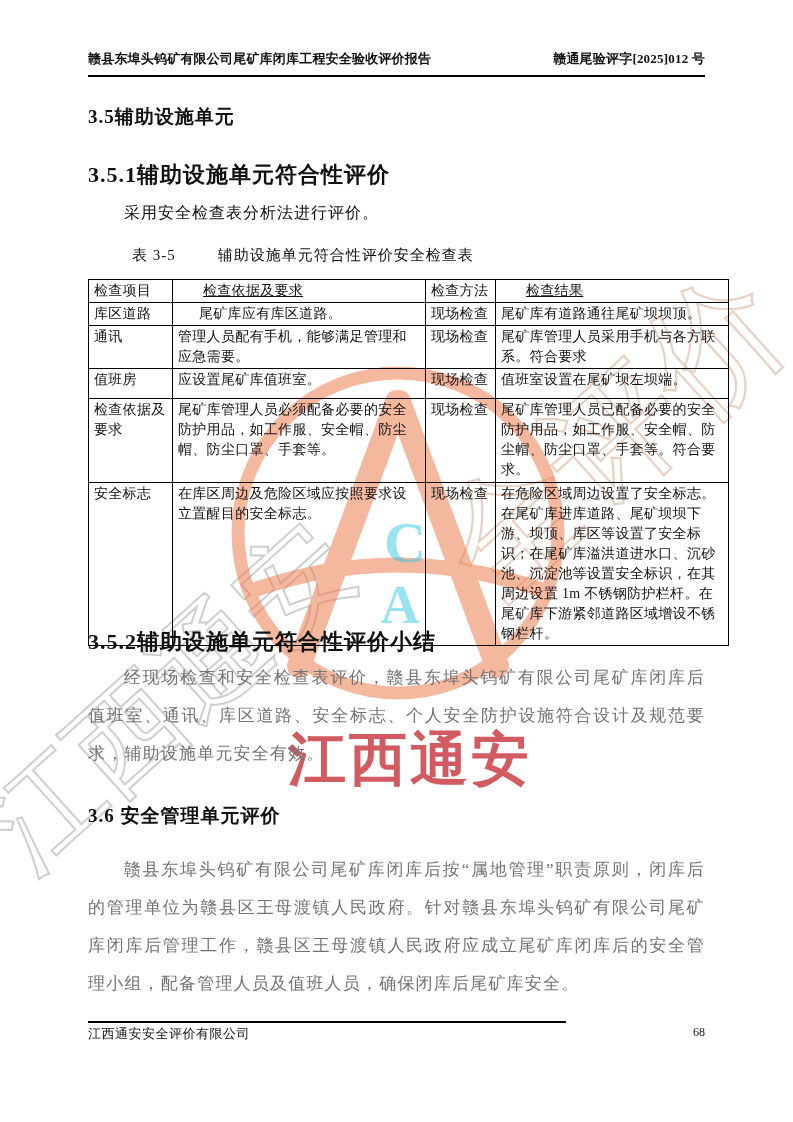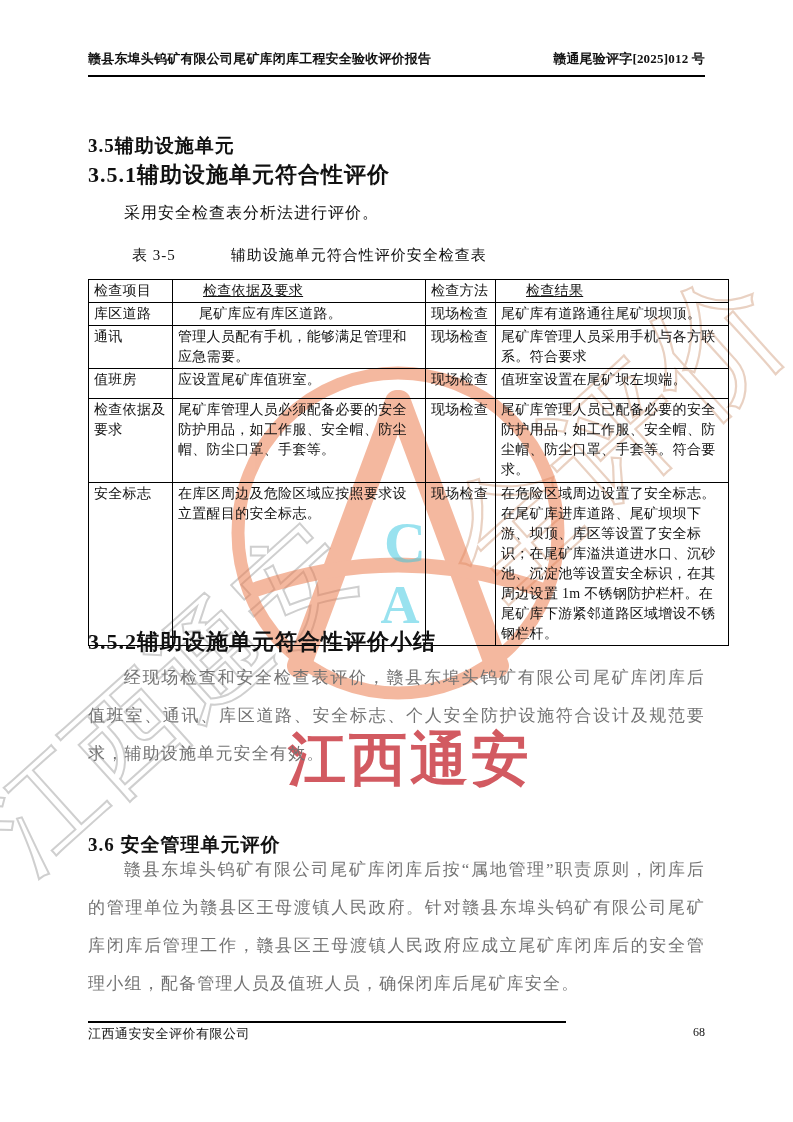--- a/index.html
+++ b/index.html
@@ -12,27 +12,27 @@
   .content { position:absolute; inset:0; z-index:1; }
 
   .abs { position:absolute; left:88px; width:617px; }
 
   .page-header {
     top:50px; display:flex; justify-content:space-between; align-items:flex-end;
     font-size:13px; font-weight:bold; letter-spacing:.2px;
     border-bottom:2px solid #000; padding-bottom:7px;
   }
 
-  .h-big   { font-weight:bold; font-size:19px; letter-spacing:1px;margin-top:29px; }
+  .h-big   { font-weight:bold; font-size:19px; letter-spacing:1px; }
   .h-mid   { font-weight:bold; font-size:22px; letter-spacing:1px; }
 
   .body-line { font-size:16px; letter-spacing:1px; }
   .indent-1line { padding-left:36px; }
 
-  .tbl-caption { position:absolute; left:132px; top:246px; display:flex; gap:55px;
+  .tbl-caption { position:absolute; left:132px; top:246px; display:flex; gap:42px;
                  font-size:15px; letter-spacing:1px; }
 
   table.checktable {
     position:absolute; left:88px; top:279px;
     border-collapse:collapse; table-layout:fixed; width:640px;
     font-size:14px; line-height:20px; letter-spacing:.3px;
   }
   .checktable td, .checktable th {
     border:1px solid #000; vertical-align:top; padding:1px 5px;
     font-weight:normal; text-align:left; overflow:hidden;

